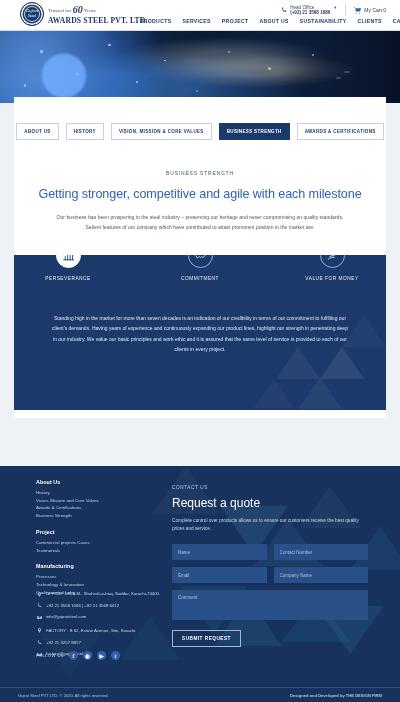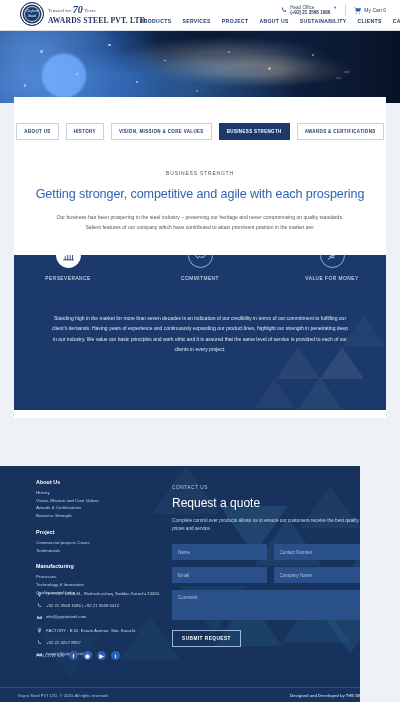--- a/index.html
+++ b/index.html
@@ -120,21 +120,21 @@
     color:#e4ecf7; white-space:nowrap;
   }
   .panel-copy {
     position:absolute; left:50%; transform:translateX(-50%); top:58px;
     width:300px; text-align:center; z-index:3;
     font-size:5px; line-height:2.05; color:#dde6f4;
   }
 
   
   .footer {
-    position:absolute; left:0; top:466px; width:360px; height:236px;
+    position:absolute; left:0; top:466px; width:400px; height:236px;
     background:#16325d; overflow:hidden; z-index:10;
   }
   .footer-pattern { position:absolute; inset:0; }
   .fp { position:absolute; width:0; height:0; }
 
   .foot-inner { position:absolute; inset:0; z-index:3; }
   .foot-left { position:absolute; left:36px; top:13px; width:120px; }
   .foot-h { font-size:5.3px; font-weight:700; color:#ffffff; margin-bottom:4px; letter-spacing:.1px; }
   .foot-link { font-size:4.4px; color:#c4d2e6; line-height:1.75; cursor:pointer; }
   .foot-group { margin-bottom:9px; }
@@ -194,21 +194,21 @@
 
   <div class="header">
 
     <div class="brand">
       <div class="brand-seal">
         <div class="seal-inner">Gujrat Steel</div>
       </div>
       <div class="brand-text">
         <div class="trusted">
           <span>Trusted for</span>
-          <span class="num">70</span>
+          <span class="num">60</span>
           <span>Years</span>
         </div>
         <div class="brand-name">AWARDS STEEL PVT. LTD.</div>
       </div>
     </div>
 
     <div class="topbar">
       <div class="topbar-item">
         <span class="topbar-icon">
           <svg width="6" height="6" viewBox="0 0 16 16" fill="currentColor">
@@ -267,21 +267,21 @@
 
     <div class="tabs">
       <div class="tab">ABOUT US</div>
       <div class="tab">HISTORY</div>
       <div class="tab">VISION, MISSION &amp; CORE VALUES</div>
       <div class="tab active">BUSINESS STRENGTH</div>
       <div class="tab">AWARDS &amp; CERTIFICATIONS</div>
     </div>
 
     <div class="eyebrow">BUSINESS STRENGTH</div>
-    <div class="headline">Getting stronger, competitive and agile with each prospering</div>
+    <div class="headline">Getting stronger, competitive and agile with each milestone</div>
     <div class="lede">Our business has been prospering in the steel industry – preserving our heritage and never compromising on quality standards. Salient features of our company which have contributed to attain prominent position in the market are:</div>
   </div>
 
   <div class="panel">
     <div class="panel-fade"></div>
 
     <div style="position:absolute;inset:0;">
       <span class="panel-tri" style="left:262px;top:92px;border-left:22px solid transparent;border-right:22px solid transparent;border-bottom:32px solid rgba(255,255,255,.055);"></span>
       <span class="panel-tri" style="left:306px;top:92px;border-left:22px solid transparent;border-right:22px solid transparent;border-bottom:32px solid rgba(255,255,255,.085);"></span>
       <span class="panel-tri" style="left:284px;top:122px;border-left:22px solid transparent;border-right:22px solid transparent;border-bottom:32px solid rgba(255,255,255,.05);"></span>

